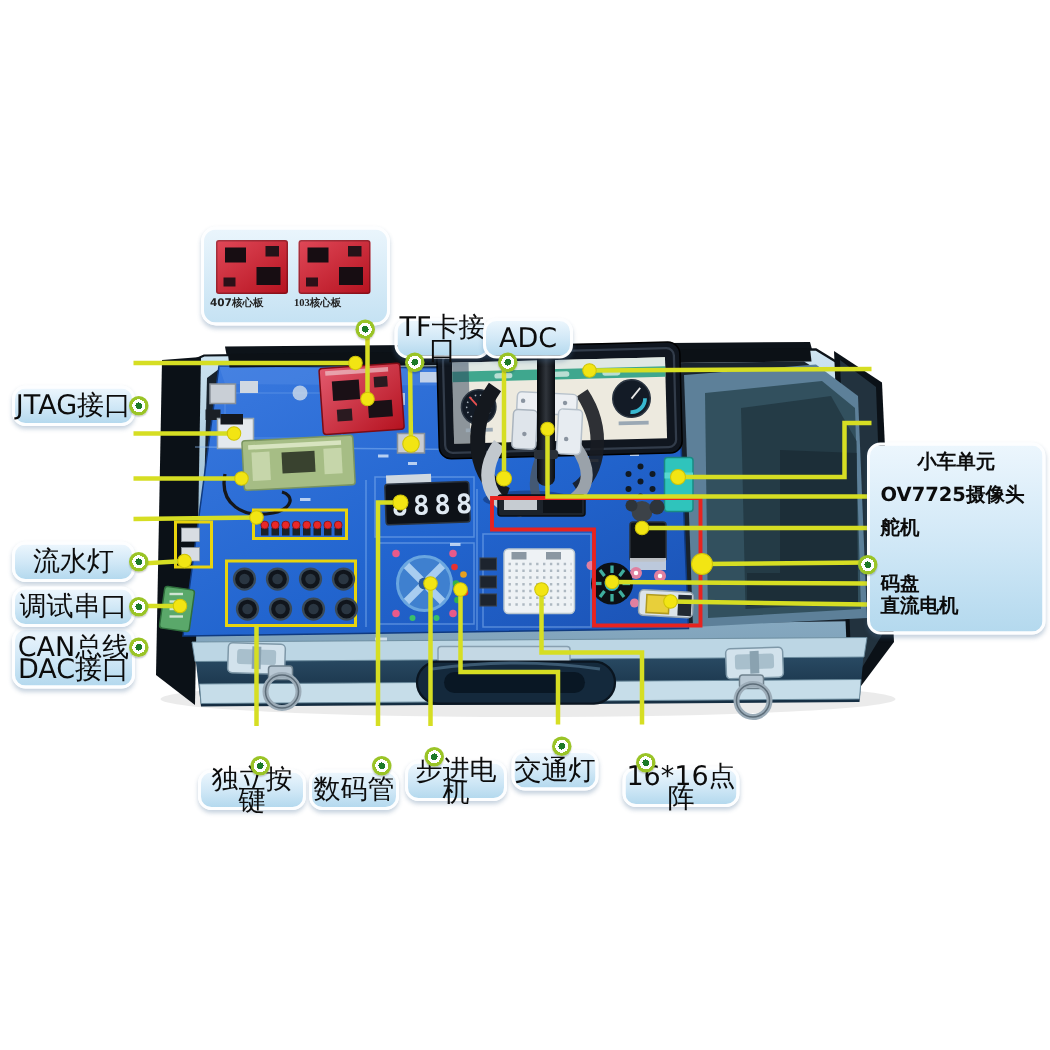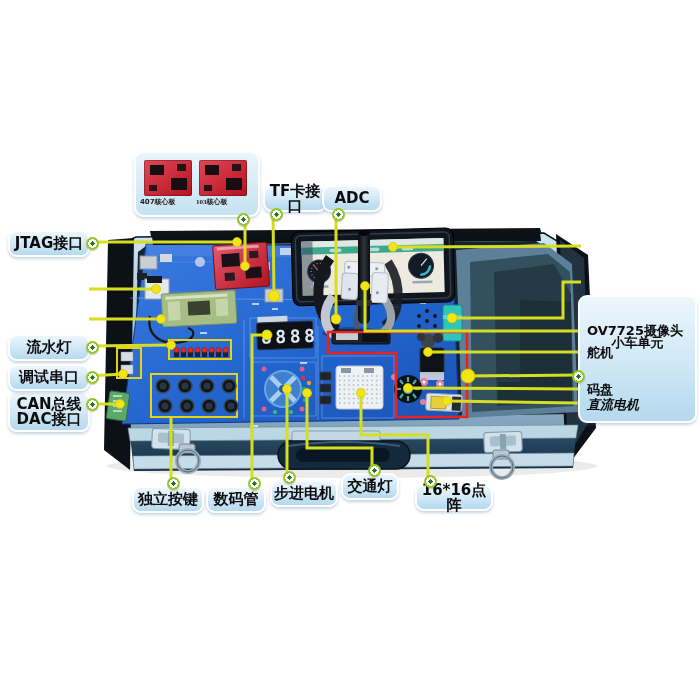--- a/index.html
+++ b/index.html
@@ -3,21 +3,21 @@
 <meta charset="utf-8">
 <style>
   html,body{margin:0;padding:0;background:#ffffff;}
   #stage{position:relative;width:700px;height:700px;background:#ffffff;overflow:hidden;
          font-family:"DejaVu Sans","Liberation Sans",sans-serif;}
   #art{position:absolute;left:0;top:0;}
   .callout{position:absolute;display:flex;align-items:center;justify-content:center;
     background:linear-gradient(180deg,#ecf6fd 0%,#cfe7f6 55%,#b4d9ee 100%);
     border:2px solid #fdfeff;border-radius:9px;
     box-shadow:0 2px 3px rgba(70,110,150,.30);
-    font-weight:bold;font-size:15px;color:#0c0c0c;text-align:center;line-height:15px;}
+    font-weight:normal;font-size:18px;color:#0c0c0c;text-align:center;line-height:15px;margin-top:27px;}
   .callout.two{flex-direction:column;}
   .gdot{position:absolute;width:13px;height:13px;border-radius:50%;
     background:radial-gradient(circle at 50% 50%, #1c7a28 0 2.2px, #ffffff 2.2px 4.3px, #9ac427 4.3px 6.5px);
     box-shadow:0 1px 1px rgba(0,0,0,.2);}
   .dot-r{right:-11px;top:calc(50% - 6.5px);}
   .dot-l{left:-11px;top:calc(50% - 6.5px);}
   .dot-b{bottom:-11px;}
   .dot-t{top:-11px;}
   .panel{position:absolute;left:134px;top:151px;width:122px;height:62px;
     background:linear-gradient(180deg,#eaf5fc,#c5e2f3);border:2px solid #fdfeff;border-radius:10px;
@@ -493,25 +493,25 @@
     <span>CAN总线</span>
     <span>DAC接口</span>
     <span class="gdot" style="right:-11px;top:5px;"></span>
   </div>
   <div class="callout" style="left:8px;top:364px;width:78px;height:23px;">
     <span>调试串口</span>
     <span class="gdot dot-r"></span>
   </div>
 
   <div class="car-box">
-    <span class="car-row car-title" style="top:4px;margin-top:34px;">小车单元</span>
+    <span class="car-row car-title" style="top:4px;">小车单元</span>
     <span class="car-row" style="top:26px;">OV7725摄像头</span>
     <span class="car-row" style="top:48px;">舵机</span>
     <span class="car-row" style="top:85px;">码盘</span>
-    <span class="car-row" style="top:100px;font-style:italic;">直流电机</span>
+    <span class="car-row" style="top:100px;">直流电机</span>
     <span class="gdot" style="left:-8px;top:73px;"></span>
   </div>
 
   <div class="callout" style="left:132px;top:486px;width:68px;height:23px;">
     <span>独立按键</span>
     <span class="gdot dot-t" style="left:33px;"></span>
   </div>
   <div class="callout" style="left:206px;top:486px;width:56px;height:23px;">
     <span>数码管</span>
     <span class="gdot dot-t" style="left:40px;"></span>

